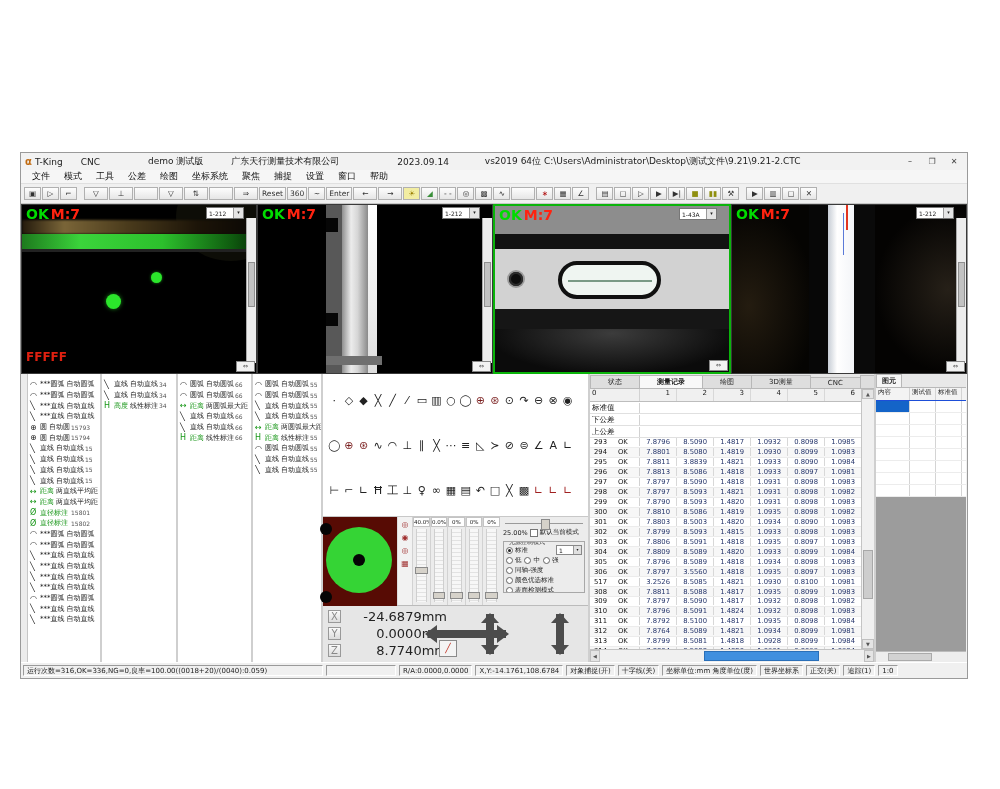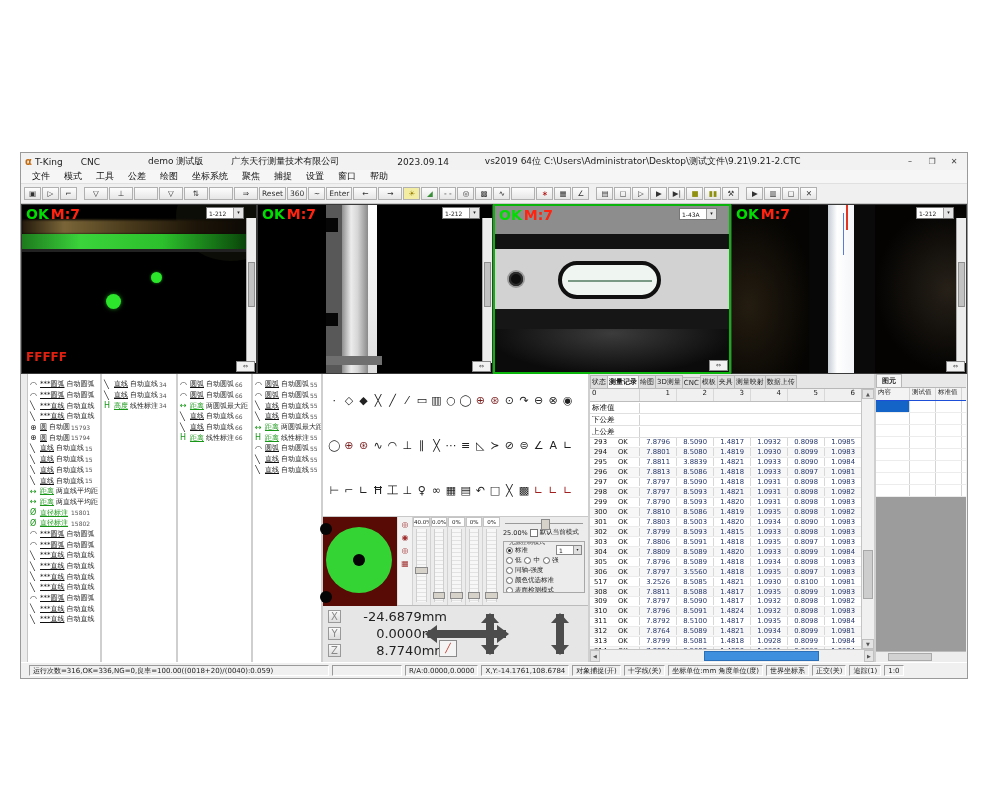--- a/index.html
+++ b/index.html
@@ -83,21 +83,21 @@
   .s4-right{left:61%;top:0;bottom:0;right:0;background:radial-gradient(ellipse at 80% 50%,#262018,#040302 70%);}
   .s4-red{left:48.7%;top:0;height:15%;width:2px;background:#e23420;}
   .s4-blue{left:47.3%;top:5%;height:25%;width:1px;background:#5a7ad8;}
   
   .lower{display:flex;height:288px;background:#f0f0f0;align-items:stretch;}
   .vstrip{width:6px;background:#ececec;border-right:1px solid #c6c6c6;}
   .elist{background:#fff;border-right:2px solid #cfcfcf;overflow:hidden;box-sizing:border-box;padding-top:5px;}
   .eli{height:10.7px;display:flex;align-items:center;font-size:7px;color:#111;
        padding-left:2px;white-space:nowrap;overflow:hidden;}
   .eli .ic{width:10px;font-size:8px;color:#222;flex:none;}
-  .eli .lb{margin-right:2px;text-decoration:underline;}
+  .eli .lb{margin-right:2px;}
   .eli .dt{color:#222;}
   .eli .nm{color:#555;font-size:6px;margin-left:1px;}
   .c-g{color:#179617 !important;}
   
   .midpanel{width:267px;background:#fff;border-right:2px solid #cfcfcf;display:flex;
             flex-direction:column;box-sizing:border-box;}
   .tools{height:143px;border-bottom:1px solid #c8c8c8;padding:4px 4px 0 4px;box-sizing:border-box;}
   .trow{height:45px;display:flex;align-items:center;}
   .ticon{width:14.6px;text-align:center;font-size:11px;color:#222;}
   .light{height:89px;display:flex;background:#ececec;border-bottom:1px solid #bbb;box-sizing:border-box;}
@@ -147,21 +147,21 @@
   .av1{left:58px;}
   .av2{left:128px;}
   .chartbtn{position:absolute;left:116px;bottom:5px;width:16px;height:15px;border:1px solid #8a8a8a;
             background:#f4f4f4;color:#444;font-size:9px;text-align:center;line-height:14px;}
   .chartbtn i{font-style:normal;color:#c03020;}
   
   .tablepanel{width:286px;display:flex;flex-direction:column;background:#f0f0f0;
               border-right:2px solid #cfcfcf;box-sizing:border-box;}
   .tabs{height:14px;display:flex;font-size:7px;background:#e6e6e6;border-bottom:1px solid #b8b8b8;
         align-items:flex-end;overflow:hidden;}
-  .tab{padding:1px 1px;border:1px solid #b8b8b8;border-bottom:none;background:#dedede;
+  .tab{padding:1px 17px;border:1px solid #b8b8b8;border-bottom:none;background:#dedede;
        white-space:nowrap;color:#222;margin-right:-1px;margin-top:20px;}
   .tab.active{background:#f8f8f8;font-weight:bold;}
   .gridwrap{flex:1;display:flex;overflow:hidden;background:#fff;}
   .gridmain{flex:1;display:flex;flex-direction:column;overflow:hidden;}
   .g-head{display:flex;height:12px;background:#f0f0f0;border-bottom:1px solid #bdbdbd;font-size:7px;color:#222;flex:none;}
   .gc0{width:50px;flex:none;box-sizing:border-box;border-right:1px solid #d2d2d2;padding-left:2px;}
   .gc{width:37px;flex:none;box-sizing:border-box;border-right:1px solid #d8d8d8;text-align:right;padding-right:6px;}
   .g-special{display:flex;height:11px;font-size:7.5px;align-items:center;border-bottom:1px solid #e0e0e0;flex:none;color:#111;}
   .g-row{display:flex;height:8.95px;font-size:6.8px;align-items:center;border-bottom:1px solid #ececec;flex:none;}
   .g-row:nth-child(even){background:#f7f7f7;}
@@ -187,21 +187,21 @@
   .rp-table{background:#fff;flex:none;}
   .rp-head{display:flex;height:12px;background:#f3f3f3;border-bottom:1px solid #1d4ed8;font-size:6.5px;color:#222;}
   .rc0{width:34px;flex:none;border-right:1px solid #d4d4d4;padding-left:2px;box-sizing:border-box;}
   .rc{width:26px;flex:none;border-right:1px solid #d4d4d4;padding-left:2px;box-sizing:border-box;}
   .rp-row{display:flex;height:11px;border-bottom:1px solid #ececec;}
   .sel-blue{background:#1464c8;}
   .rp-hscroll{height:10px;background:#ededed;border-top:1px solid #bbb;position:relative;flex:none;}
   .rp-thumb{position:absolute;left:12px;top:1px;bottom:1px;width:42px;background:#d2d2d2;border:1px solid #aaa;}
   
   .statusbar{height:15px;background:#f0f0f0;border-top:1px solid #fff;display:flex;
-             align-items:center;font-size:7px;color:#222;padding-left:8px;}
+             align-items:center;font-size:7px;color:#222;padding-left:2px;}
   .seg{border:1px solid;border-color:#9a9a9a #ffffff #ffffff #9a9a9a;height:11px;line-height:10px;
        padding:0 3px;margin-right:3px;white-space:nowrap;box-sizing:border-box;overflow:hidden;}
   .seg0{width:300px;flex:none;}
   .segsp{width:70px;flex:none;}
 </style>
 </head>
 <body>
 
 <div class="app">
 

